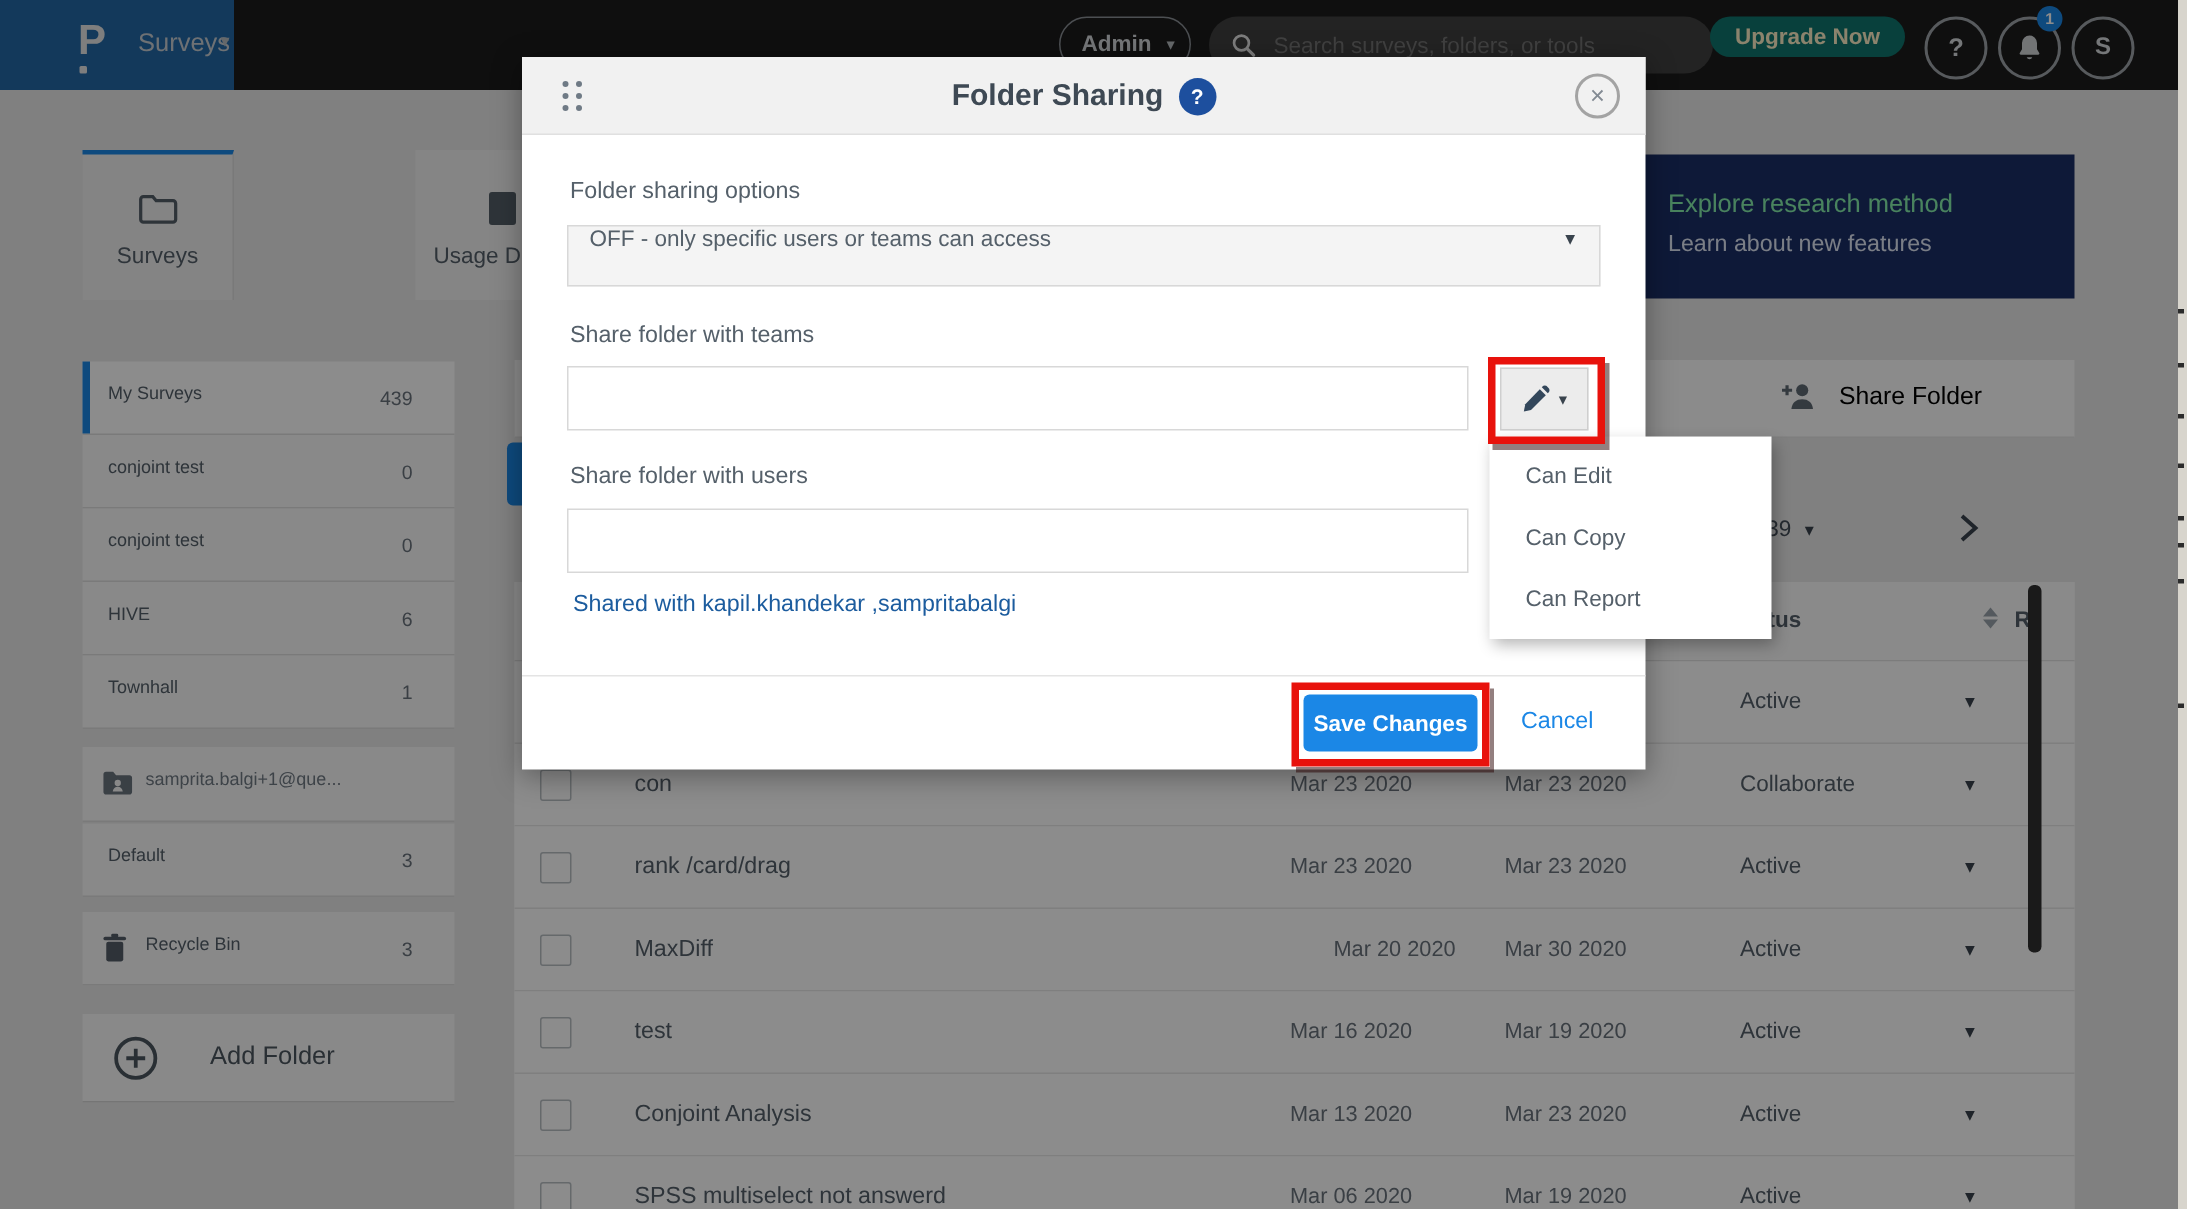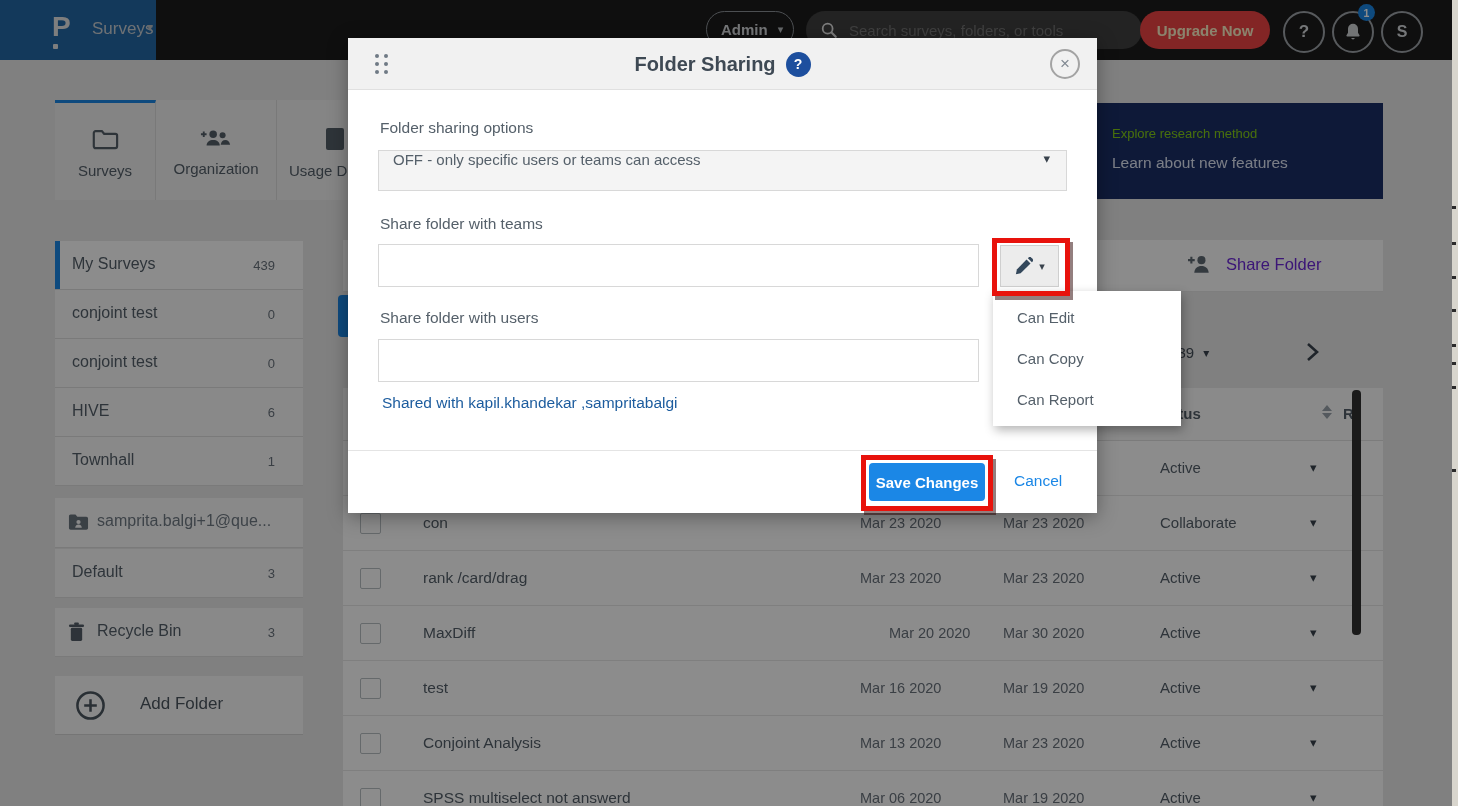--- a/index.html
+++ b/index.html
@@ -13,21 +13,21 @@
   .pill{border-radius:19px;display:flex;align-items:center;}
   .circle-btn{width:38px;height:38px;border:2px solid #9fa4a9;border-radius:50%;
               display:flex;align-items:center;justify-content:center;color:#d6d9dc;font-weight:bold;}
   
   .tab{height:100px;display:flex;flex-direction:column;align-items:center;background:#f3f3f3;
        border-right:1px solid #dcdcdc;box-sizing:border-box;}
   .tab-label{font-size:15px;color:#55606a;margin-top:10px;}
   
   .side-item{left:55px;width:248px;height:49px;background:#fafafa;border-bottom:1px solid #dedede;
              box-sizing:border-box;}
-  .side-label{position:absolute;left:17px;top:14px;font-size:16px;color:#55606a;}
+  .side-label{position:absolute;left:17px;top:14px;font-size:12px;color:#55606a;}
   .side-count{position:absolute;right:28px;top:17px;font-size:13px;color:#6a737d;}
   
   .trow{left:343px;width:1040px;height:55px;background:#ffffff;border-bottom:1px solid #e8e8e8;box-sizing:border-box;}
   .cell-name{position:absolute;left:80px;top:18px;font-size:15.5px;color:#55606a;}
   .cell-date{position:absolute;top:19px;font-size:14.5px;color:#6a737d;}
   .cell-status{position:absolute;left:817px;top:18px;font-size:15px;color:#55606a;}
   .cell-caret{position:absolute;left:967px;top:19px;font-size:13px;color:#39434d;}
   .checkbox{position:absolute;left:17px;top:17px;width:19px;height:19px;border:1px solid #b9bfc4;
             border-radius:2px;background:#fff;}
   .tri-up{width:0;height:0;border-left:5px solid transparent;border-right:5px solid transparent;
@@ -94,21 +94,21 @@
     </div>
 
     <div class="abs pill" style="left:806px;top:11px;width:322px;height:38px;background:#404040;padding-left:14px;gap:9px;">
       <svg width="18" height="18" viewBox="0 0 20 20">
         <circle cx="8.5" cy="8.5" r="5.5" fill="none" stroke="#e3e3e3" stroke-width="2"></circle>
         <line x1="12.8" y1="12.8" x2="17.5" y2="17.5" stroke="#e3e3e3" stroke-width="2.4" stroke-linecap="round"></line>
       </svg>
       <input type="text" style="background: transparent; border: 0px; outline: none; color: rgb(207, 207, 207); font-size: 15px; width: 260px; font-family: &quot;Liberation Sans&quot;, sans-serif;" placeholder="Search surveys, folders, or tools">
     </div>
 
-    <div class="abs pill" style="left:1140px;top:11px;width:130px;height:38px;background:#ef4444;justify-content:center;">
+    <div class="abs pill" style="left:1140px;top:11px;width:130px;height:27px;background:#0f766e;justify-content:center;">
       <span style="font-size:15px;font-weight:bold;color:#fdeec6;">Upgrade Now</span>
     </div>
 
     <div class="abs circle-btn" style="left:1283px;top:11px;font-size:17px;">
       <span>?</span>
     </div>
 
     <div class="abs circle-btn" style="left:1332px;top:11px;">
       <svg width="20" height="22" viewBox="0 0 24 26">
         <path d="M12 3a6 6 0 0 0-6 6v5l-1.8 3c-.3.6.1 1.3.8 1.3h14c.7 0 1.1-.7.8-1.3L18 14V9a6 6 0 0 0-6-6z" fill="#cfd3d6"></path>
@@ -124,30 +124,20 @@
       <span>S</span>
     </div>
   </div>
 
   <div class="abs tab" style="left:55px;top:100px;width:101px;background:#f0f0f0;border-top:3px solid #1b87e6;">
     <svg style="margin-top:25px;" width="27" height="24" viewBox="0 0 28 24">
       <path d="M2 5c0-1.1.9-2 2-2h7l2.5 3H26a2 2 0 0 1 2 2v12a2 2 0 0 1-2 2H4a2 2 0 0 1-2-2z" transform="scale(0.93)" fill="none" stroke="#555f69" stroke-width="2.4"></path>
     </svg>
     <span class="tab-label">Surveys</span>
   </div>
-  <div class="abs tab" style="left:156px;top:100px;width:121px;">
-    <svg style="margin-top:28px;" width="32" height="22" viewBox="0 0 34 22">
-      <circle cx="14" cy="6" r="4" fill="#555f69"></circle>
-      <path d="M7 18c0-4 3-6 7-6s7 2 7 6z" fill="#555f69"></path>
-      <circle cx="24" cy="7" r="3.2" fill="#555f69"></circle>
-      <path d="M22 17c.5-3 2-5 5-5 2.5 0 4.5 2 5 5z" fill="#555f69"></path>
-      <path d="M4 3v6M1 6h6" stroke="#555f69" stroke-width="2"></path>
-    </svg>
-    <span class="tab-label">Organization</span>
-  </div>
   <div class="abs tab" style="left:277px;top:100px;width:120px;border-right:0;align-items:flex-start;">
     <svg style="margin-top:26px;margin-left:47px;" width="22" height="26" viewBox="0 0 22 26">
       <rect x="2" y="2" width="18" height="22" rx="2" fill="#555f69"></rect>
     </svg>
     <span class="tab-label nowrap" style="margin-left:12px;">Usage D</span>
   </div>
 
   <div class="abs side-item" style="top:241px;background:#ffffff;">
     <span class="abs" style="left:0;top:0;width:5px;height:48px;background:#1b87e6;"></span>
     <span class="side-label">My Surveys</span>
@@ -194,33 +184,33 @@
     <svg class="abs" style="left:20px;top:14px;" width="31" height="31" viewBox="0 0 32 32">
       <circle cx="16" cy="16" r="13.5" fill="none" stroke="#4c565f" stroke-width="2.6"></circle>
       <path d="M16 9.5v13M9.5 16h13" stroke="#4c565f" stroke-width="2.6"></path>
     </svg>
     <span class="side-label" style="left:85px;top:18px;font-size:17px;color:#4c565f;">Add Folder</span>
   </div>
 
   <div class="abs" style="left:338px;top:295px;width:14px;height:42px;background:#1b87e6;border-radius:4px;"></div>
 
   <div class="abs" style="left:900px;top:103px;width:483px;height:96px;background:#1b2f66;">
-    <span class="abs nowrap" style="left:212px;top:23px;font-size:13px;color:#84cc16;">Explore research method</span>
+    <span class="abs nowrap" style="left:212px;top:23px;font-size:17px;color:#86efac;">Explore research method</span>
     <span class="abs nowrap" style="left:212px;top:51px;font-size:15.5px;color:#dfe5f5;">Learn about new features</span>
   </div>
 
   <div class="abs" style="left:343px;top:240px;width:1040px;height:52px;background:#fdfdfd;
        border-bottom:1px solid #e6e6e6;box-sizing:border-box;">
     <div class="abs" style="left:845px;top:14px;display:flex;align-items:center;gap:13px;">
       <svg width="25" height="20" viewBox="0 0 26 20">
         <circle cx="14" cy="6" r="4.2" fill="#5f6a74"></circle>
         <path d="M6.5 19c.5-4.5 3.3-6.8 7.5-6.8s7 2.3 7.5 6.8z" fill="#5f6a74"></path>
         <path d="M3.5 2.5v7M0 6h7" stroke="#5f6a74" stroke-width="2.2"></path>
       </svg>
-      <span class="nowrap" style="font-size:16.5px;color:#6d28d9;">Share Folder</span>
+      <span class="nowrap" style="font-size:16.5px;color:#000000;">Share Folder</span>
     </div>
   </div>
 
   <div class="abs" style="left:1140px;top:344px;display:flex;align-items:center;gap:9px;">
     <span class="nowrap" style="font-size:15px;color:#454f59;">0 of 439</span>
     <span style="font-size:12px;color:#39434d;">▾</span>
   </div>
   <div class="abs" style="left:1303px;top:341px;">
     <svg width="18" height="22" viewBox="0 0 18 22">
       <polyline points="5,3 14,11 5,19" fill="none" stroke="#39434d" stroke-width="2.6"></polyline>

